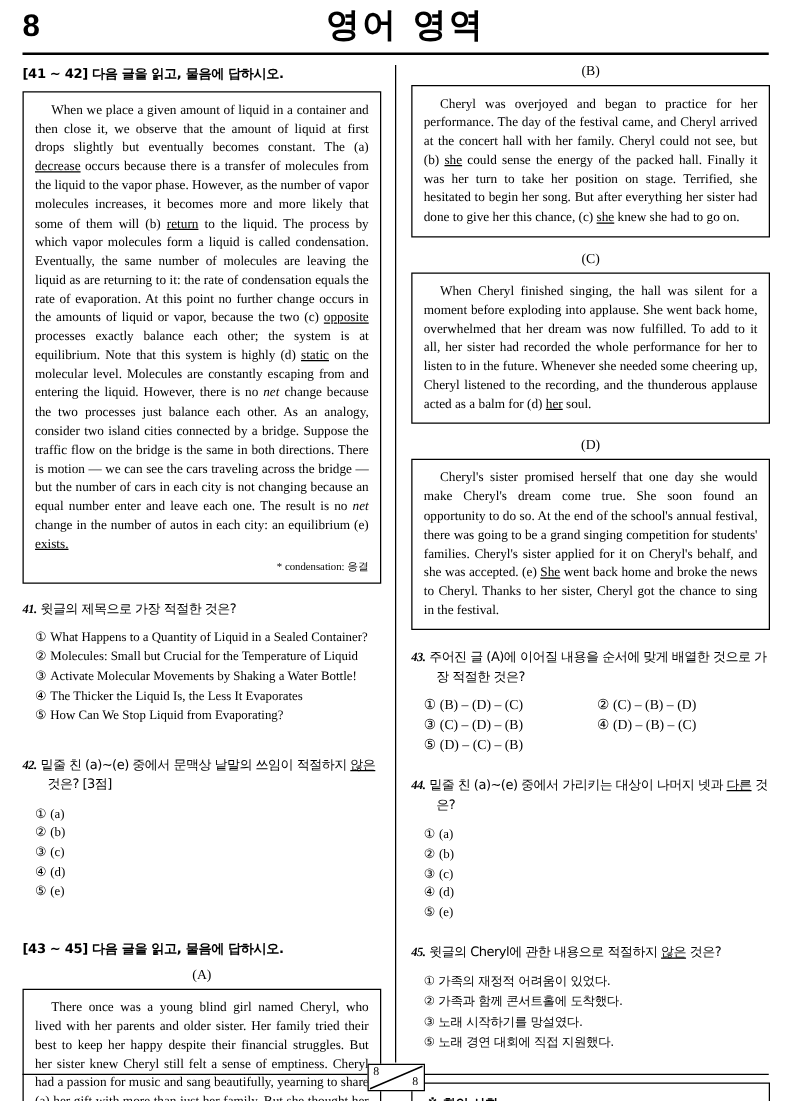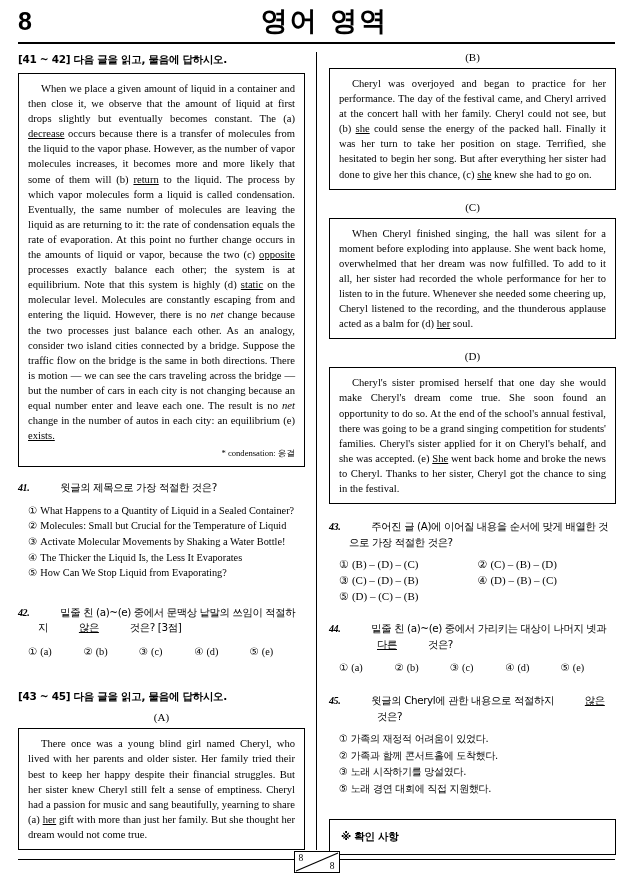--- a/index.html
+++ b/index.html
@@ -138,21 +138,21 @@
     font-family: "DejaVu Sans", sans-serif;
     letter-spacing: -0.4px;
   }
   .q-num {
     font-family: "Liberation Serif", serif;
     font-weight: bold;
     font-style: italic;
     font-size: 10px;
     padding-right: 3px;
   }
-  .q-stem-text { font-size: 10.4px; margin-left: 28px; }
+  .q-stem-text { font-size: 10.4px; }
 
   .choices {
     margin-top: 7px;
     padding-left: 10px;
   }
   .choice {
     font-size: 10.3px;
     line-height: 15.6px;
     padding-left: 14px;
     text-indent: -14px;
@@ -164,20 +164,21 @@
     letter-spacing: -0.3px;
     line-height: 16.5px;
   }
   .circ { padding-right: 3px; }
 
   
   .choices-inline {
     margin-top: 8px;
     padding-left: 10px;
     display: flex;
+    flex-direction: column;
   }
   .choices-inline .choice {
     width: 20%;
     padding-left: 0;
     text-indent: 0;
     font-size: 10.3px;
   }
 
   
   .choices-grid {

